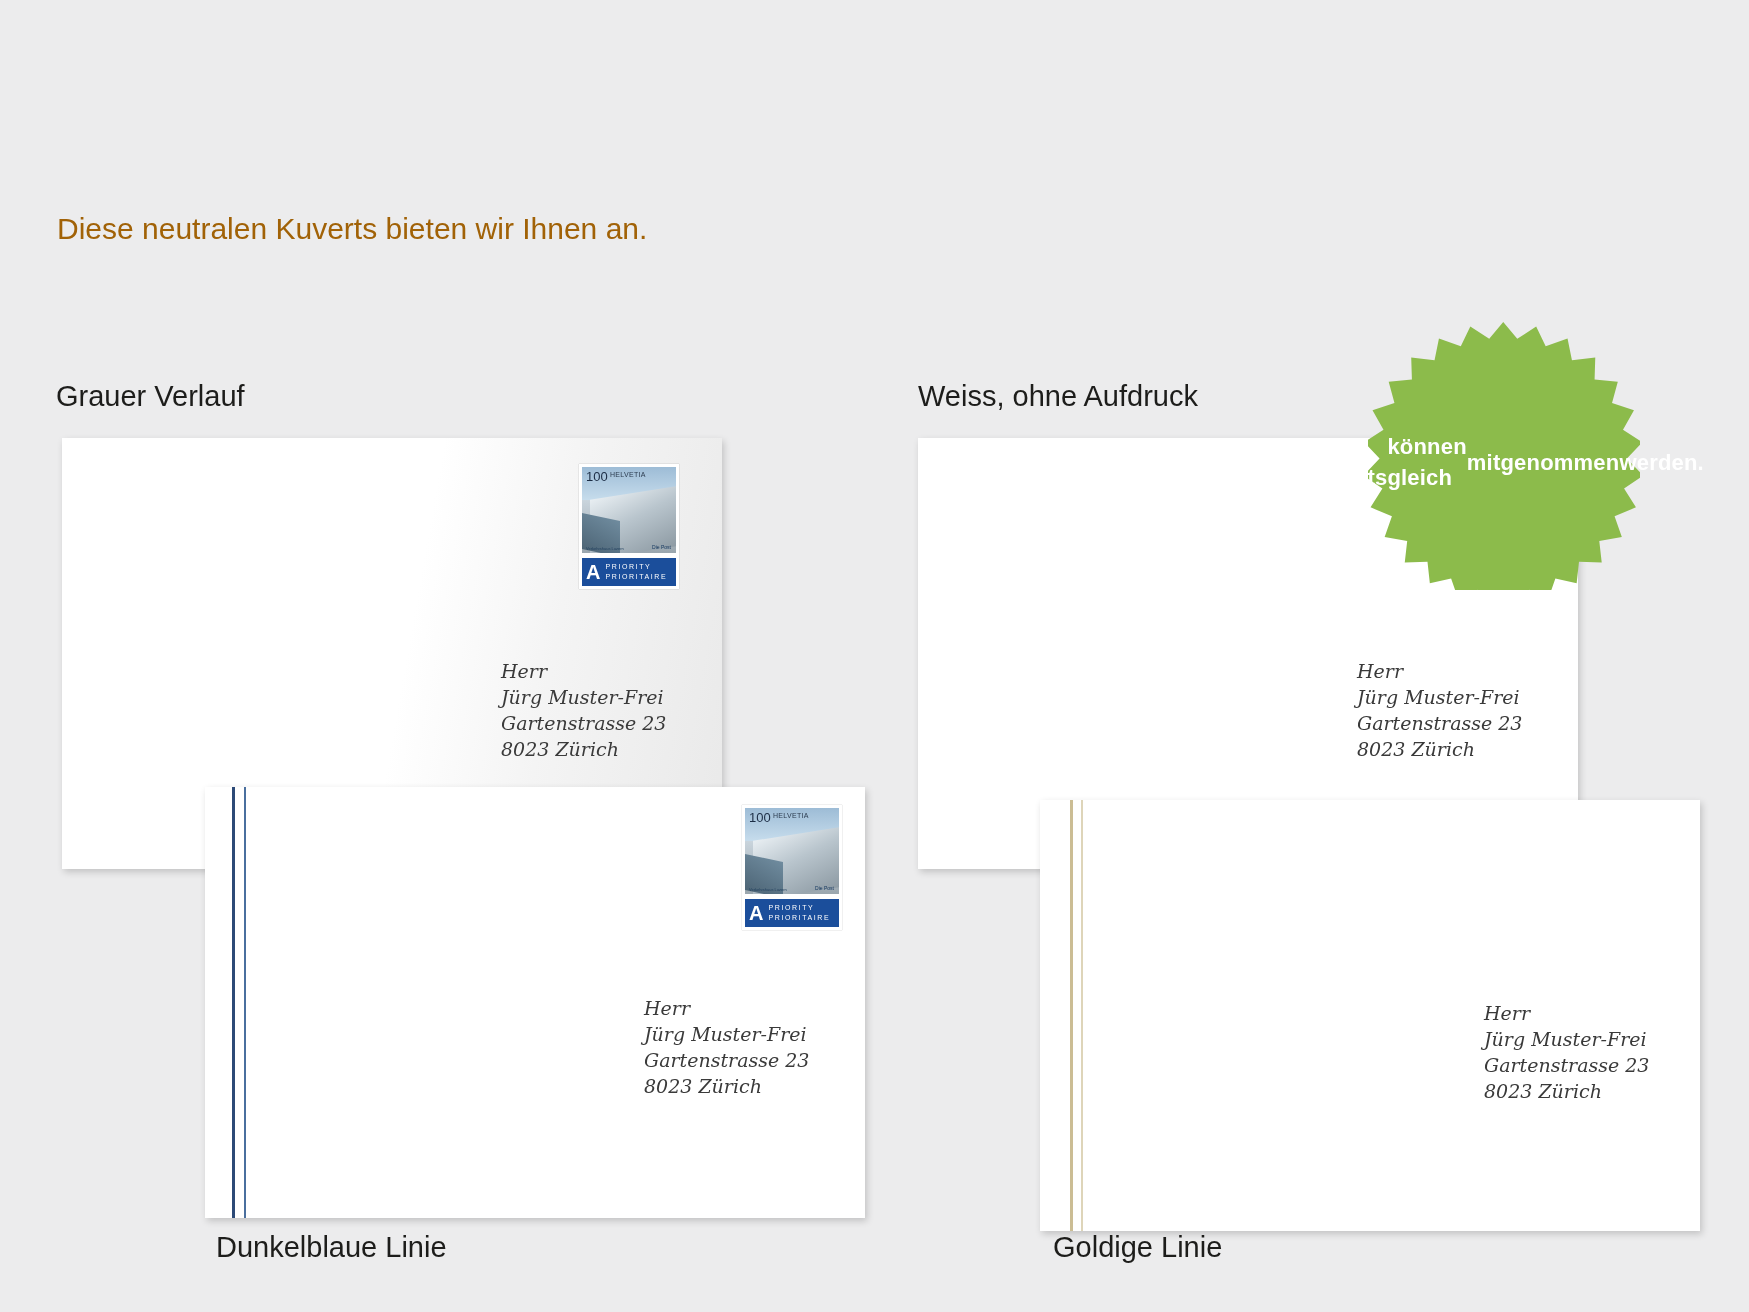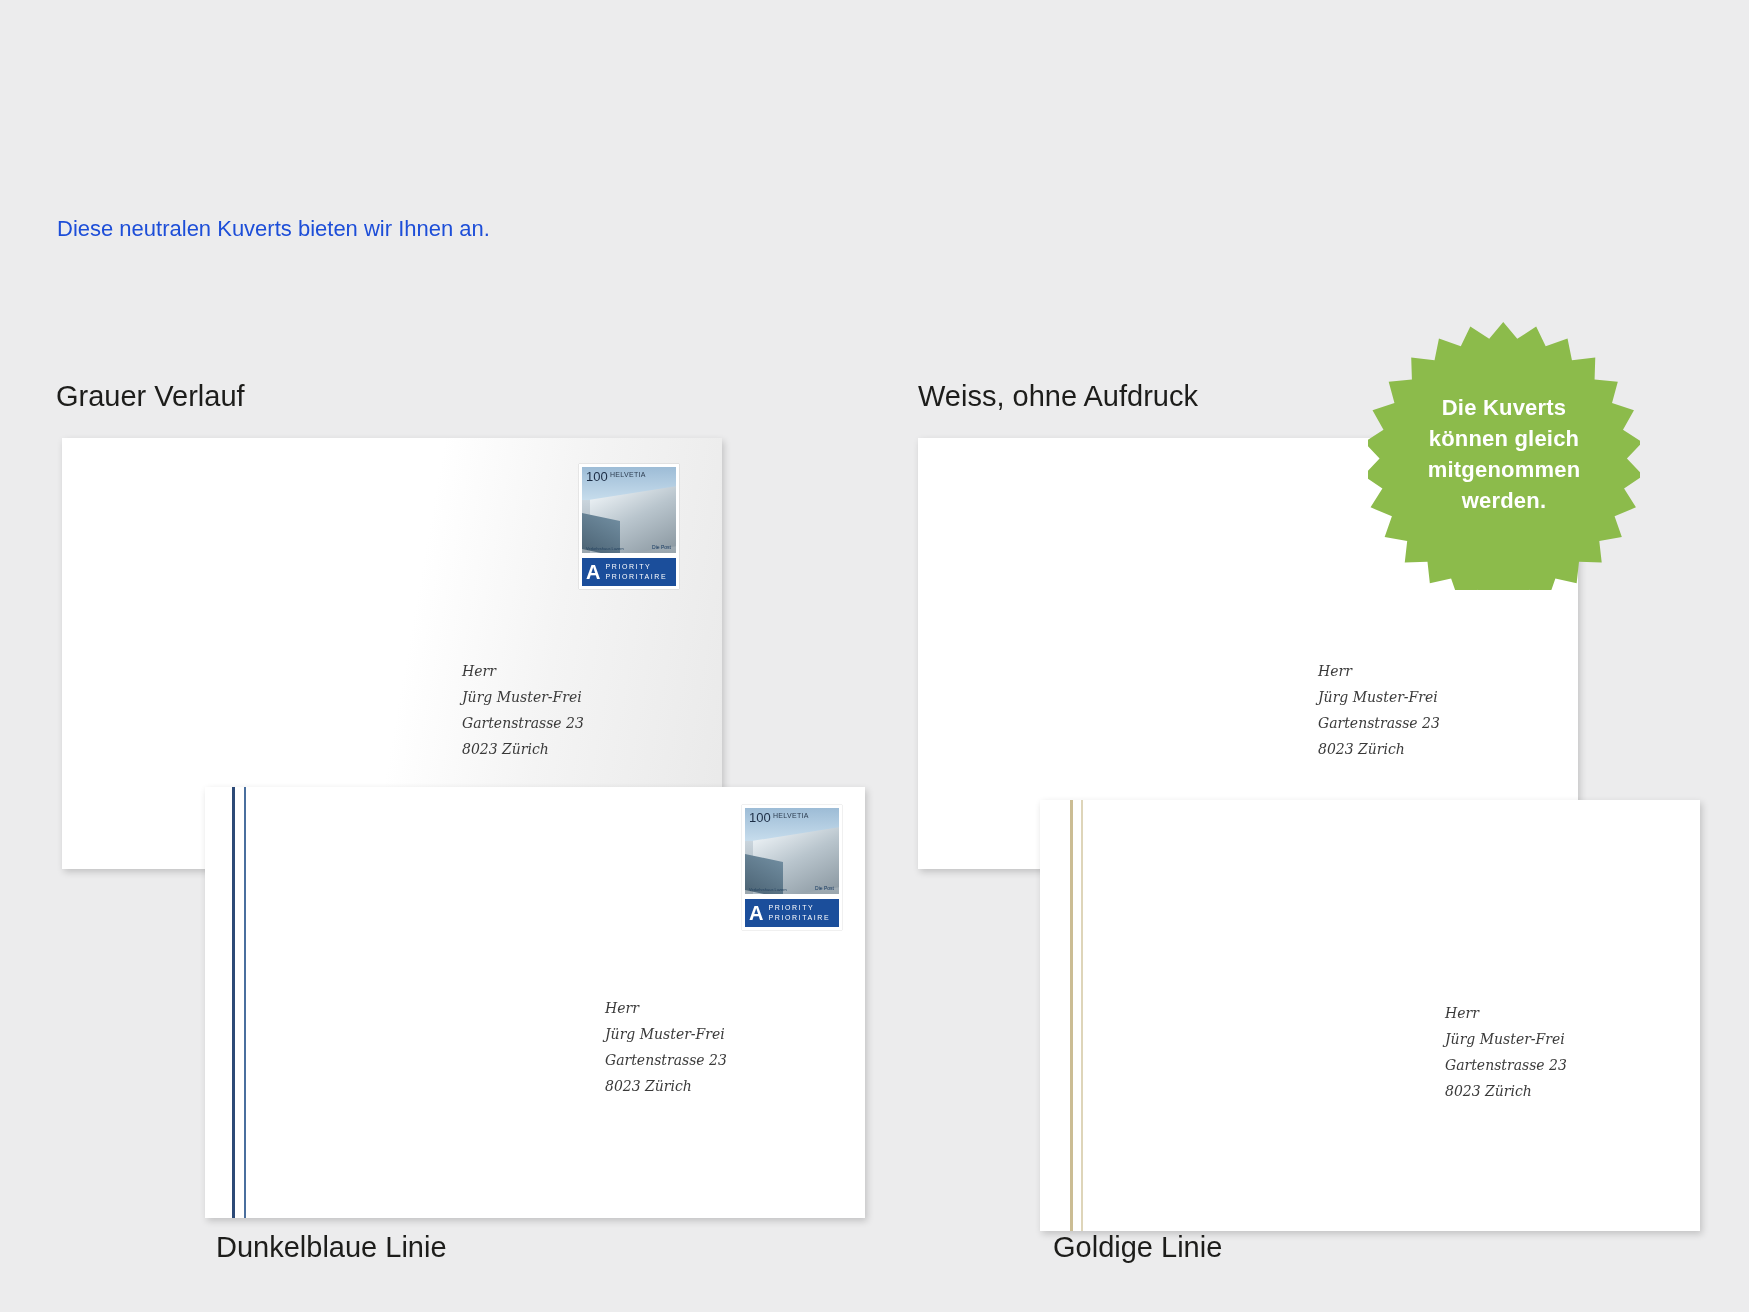--- a/index.html
+++ b/index.html
@@ -29,23 +29,23 @@
     font-size: 68px;
     font-weight: 700;
     letter-spacing: -0.5px;
     color: #1d1d1b;
     white-space: nowrap;
   }
   .subtitle {
     position: absolute;
     left: 57px;
     top: 203px;
-    font-size: 22px;
+    font-size: 30px;
     line-height: 51px;
-    color: #1d4ed8;
+    color: #a16207;
     white-space: nowrap;
   }
 
   
   .caption {
     position: absolute;
     font-size: 29px;
     color: #1d1d1b;
     white-space: nowrap;
   }
@@ -98,24 +98,25 @@
     position: absolute;
     left: 41px; top: 0; bottom: 0; width: 2px;
     background: #ded5b9;
   }
 
   
   .address {
     position: absolute;
     font-family: "DejaVu Serif", serif;
     font-style: italic;
-    font-size: 14px;
+    font-size: 19px;
     line-height: 26px;
     color: #3a3a3a;
     white-space: nowrap;
+    margin-left: 39px;
   }
   .addr-grey  { left: 400px; top: 220px; }
   .addr-white { left: 400px; top: 220px; }
   .addr-blue  { left: 400px; top: 208px; }
   .addr-gold  { left: 405px; top: 200px; }
 
   
   .stamp {
     position: absolute;
     width: 100px;
@@ -210,24 +211,24 @@
   .badge {
     position: absolute;
     left: 1368px;
     top: 318px;
     width: 272px;
     height: 272px;
   }
   .badge svg { display: block; }
   .badge-text {
     position: absolute;
-    left: 0; top: 0;
+    left: 0; top: 8px;
     width: 272px; height: 272px;
     display: flex;
-    flex-direction: column;
+    flex-direction: row;
     align-items: center;
     justify-content: center;
     color: #ffffff;
     font-size: 22px;
     font-weight: 700;
     line-height: 31px;
     letter-spacing: 0.2px;
     pointer-events: none;
   }
 </style>

